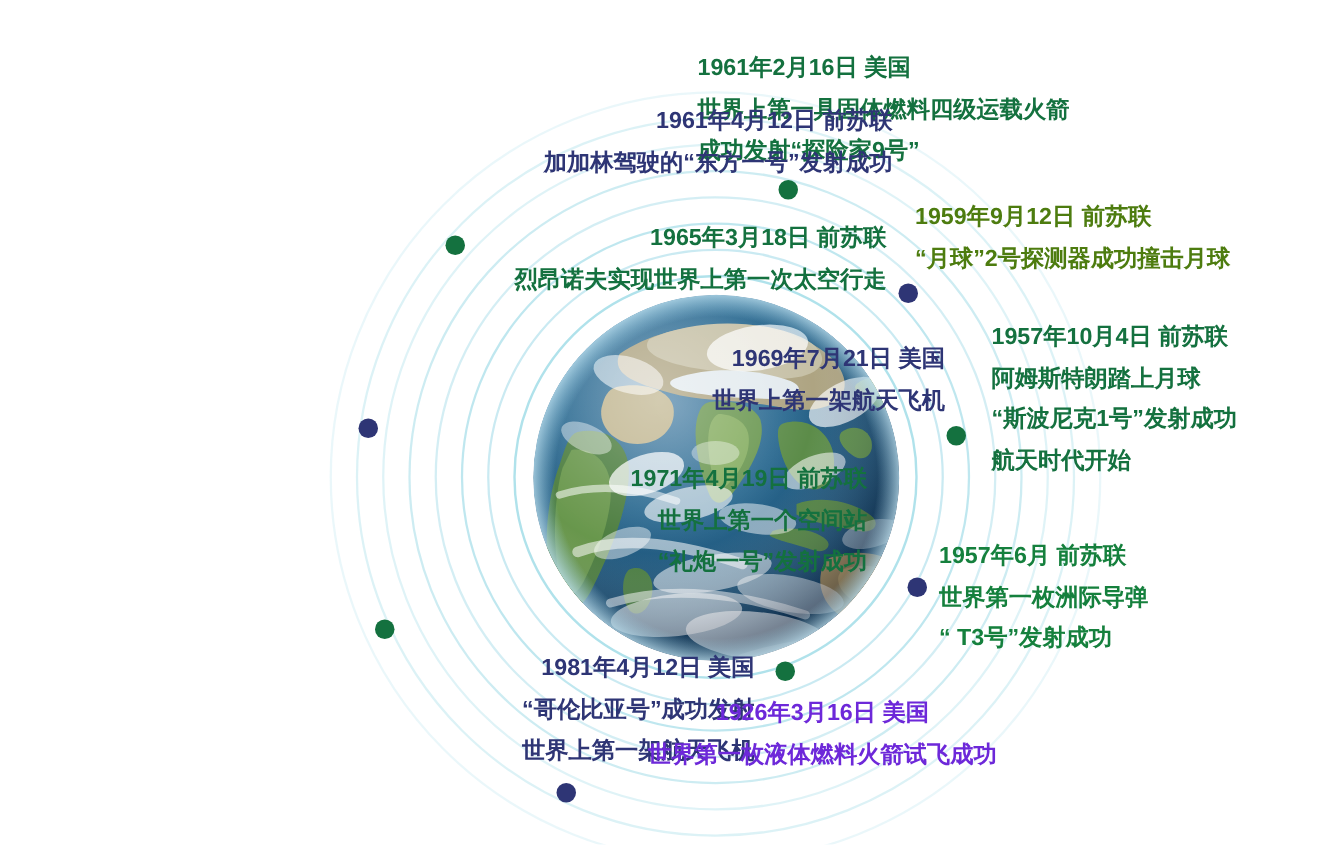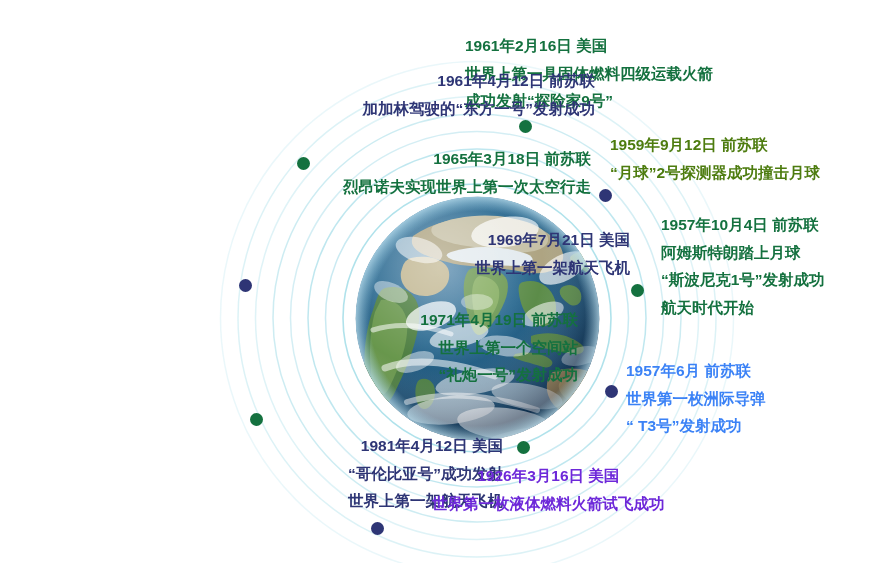--- a/index.html
+++ b/index.html
@@ -199,21 +199,21 @@
         <span class="ln">1969年7月21日 美国</span>
         <span class="ln">世界上第一架航天飞机</span>
       </div>
       <div class="dot" style="left: 250px; top: 413px; background: rgb(20, 113, 63);"></div>
       <div class="ev ta-r" style="color: rgb(20, 113, 63); top: 306px; right: 309px; margin-left: 16px;">
         <span class="ln">1971年4月19日 前苏联</span>
         <span class="ln">世界上第一个空间站</span>
         <span class="ln">“礼炮一号”发射成功</span>
       </div>
       <div class="dot" style="left: 605px; top: 385px; background: rgb(46, 53, 117);"></div>
-      <div class="ev ta-l" style="color: #3b82f6; top: 357px; left: 626px;">
+      <div class="ev ta-l" style="color: #15803d; top: 357px; left: 626px;">
         <span class="ln">1957年6月 前苏联</span>
         <span class="ln">世界第一枚洲际导弹</span>
         <span class="ln">“ T3号”发射成功</span>
       </div>
       <div class="dot" style="left: 371px; top: 522px; background: rgb(46, 53, 117);"></div>
       <div class="ev ta-r" style="color: rgb(46, 53, 117); top: 432px; right: 384px;">
         <span class="ln">1981年4月12日 美国</span>
         <span class="ln">“哥伦比亚号”成功发射</span>
         <span class="ln">世界上第一架航天飞机</span>
       </div>

